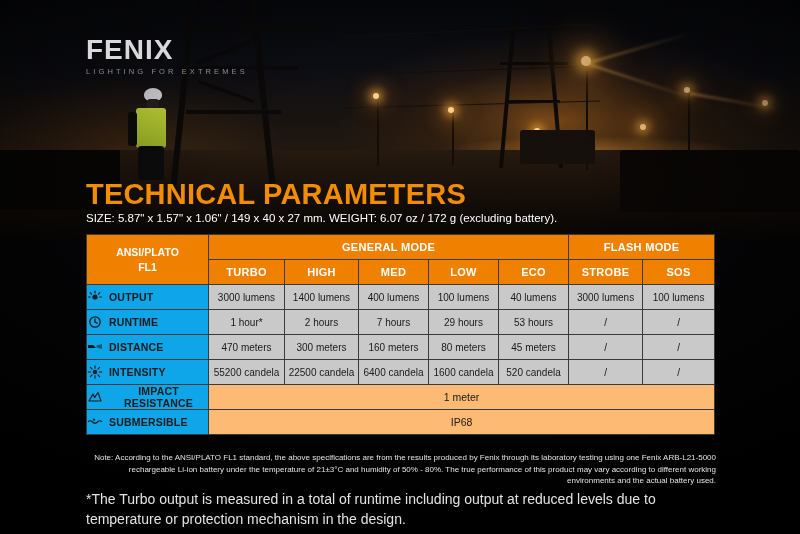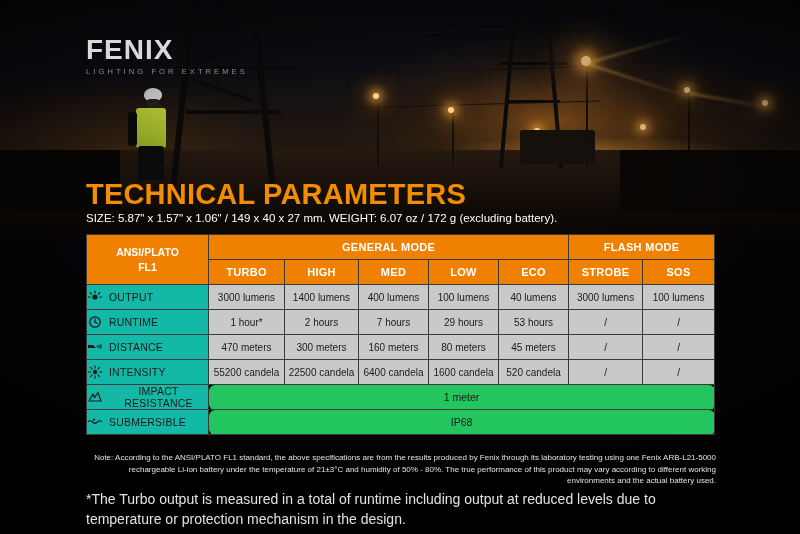--- a/index.html
+++ b/index.html
@@ -170,47 +170,46 @@
     font-weight: bold;
     font-size: 10.5px;
     line-height: 1.35;
   }
   .cell {
     background: #c9c9c9;
     color: #1a1a1a;
     font-size: 10px;
   }
   .row-label {
-    background: #14b8a6;
+    background: #0ea5e9;
     color: #1a1a1a;
-    font-weight: normal;
+    font-weight: bold;
     font-size: 10.5px;
     text-align: left;
     padding-left: 6px;
     letter-spacing: 0.2px;
   }
   .row-label .lbl-inner {
     display: flex;
     align-items: center;
     gap: 6px;
   }
   .ico {
     display: inline-flex;
     align-items: center;
     justify-content: center;
     width: 16px;
     height: 14px;
     flex: 0 0 16px;
   }
   .ico svg { display: block; }
   .wide-cell {
-    background: #22c55e;
+    background: #fdba74;
     color: #1a1a1a;
     font-size: 10.5px;
-    border-radius: 6px;
   }
 
   
   .note {
     position: absolute;
     left: 86px;
     width: 630px;
     font-size: 8px;
     line-height: 1.45;
     color: #e2e2e2;

